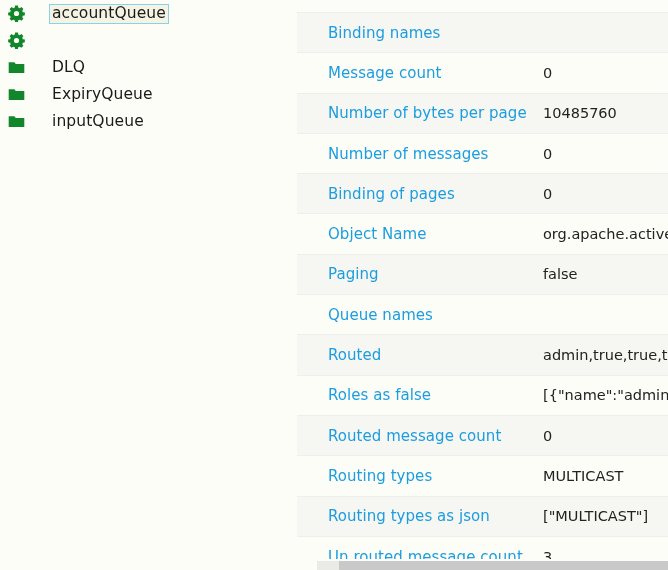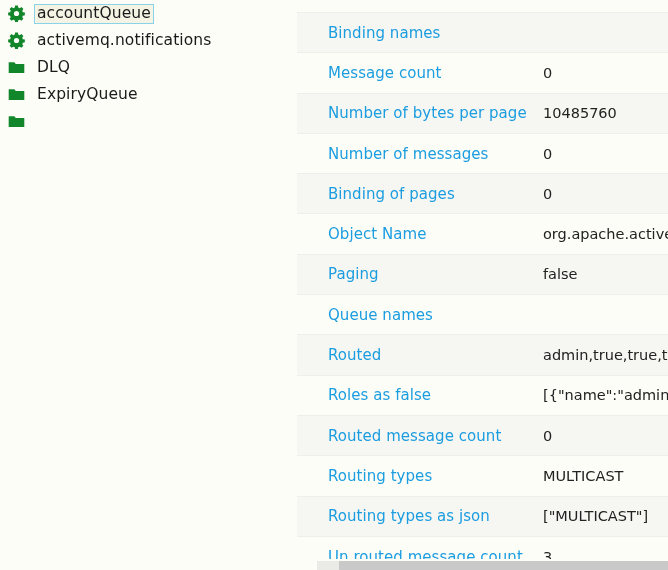--- a/index.html
+++ b/index.html
@@ -36,20 +36,21 @@
     margin: 0;
     padding: 0;
   }
   .tree-item {
     display: flex;
     align-items: center;
     height: 27px;
     padding-left: 8px;
     box-sizing: border-box;
     cursor: default;
+    gap: 15px;
   }
   .tree-icon {
     width: 17px;
     height: 17px;
     flex: 0 0 17px;
     margin-right: 9px;
     position: relative;
     display: block;
   }
   .tree-icon svg { display: block; }
@@ -181,21 +182,20 @@
           </span>
           <span class="tree-label">accountQueue</span>
         </li>
         <li class="tree-item">
           <span class="tree-icon">
             <svg width="17" height="17" viewBox="0 0 17 17" aria-hidden="true">
               <path fill="#12862a" d="M7.1 0.6h2.8l0.35 2.0 1.5 0.62 1.65-1.15 2.0 2.0-1.15 1.65 0.62 1.5 2.0 0.35v2.8l-2.0 0.35-0.62 1.5 1.15 1.65-2.0 2.0-1.65-1.15-1.5 0.62-0.35 2.0H7.1l-0.35-2.0-1.5-0.62-1.65 1.15-2.0-2.0 1.15-1.65-0.62-1.5-2.0-0.35V7.57l2.0-0.35 0.62-1.5L1.6 4.07l2.0-2.0 1.65 1.15 1.5-0.62z"></path>
               <circle cx="8.5" cy="8.5" r="2.6" fill="#fdfdf7"></circle>
             </svg>
           </span>
-          <span class="tree-label">activemq.notifications</span>
         </li>
         <li class="tree-item">
           <span class="tree-icon">
             <svg width="17" height="17" viewBox="0 0 17 17" aria-hidden="true">
               <path fill="#12862a" d="M0.7 3.2h5.6l1.5 1.7h8.5v9.0H0.7z"></path>
             </svg>
           </span>
           <span class="tree-label">DLQ</span>
         </li>
         <li class="tree-item">
@@ -205,20 +205,21 @@
             </svg>
           </span>
           <span class="tree-label">ExpiryQueue</span>
         </li>
         <li class="tree-item">
           <span class="tree-icon">
             <svg width="17" height="17" viewBox="0 0 17 17" aria-hidden="true">
               <path fill="#12862a" d="M0.7 3.2h5.6l1.5 1.7h8.5v9.0H0.7z"></path>
             </svg>
           </span>
+          <span class="tree-label">inputQueue</span>
         </li>
       </ul>
   </div>
 
   <div class="pane-divider"></div>
   <div class="pane-divider2"></div>
 
   <div class="attr-panel"></div>
 
   <div class="attr-scroll">

